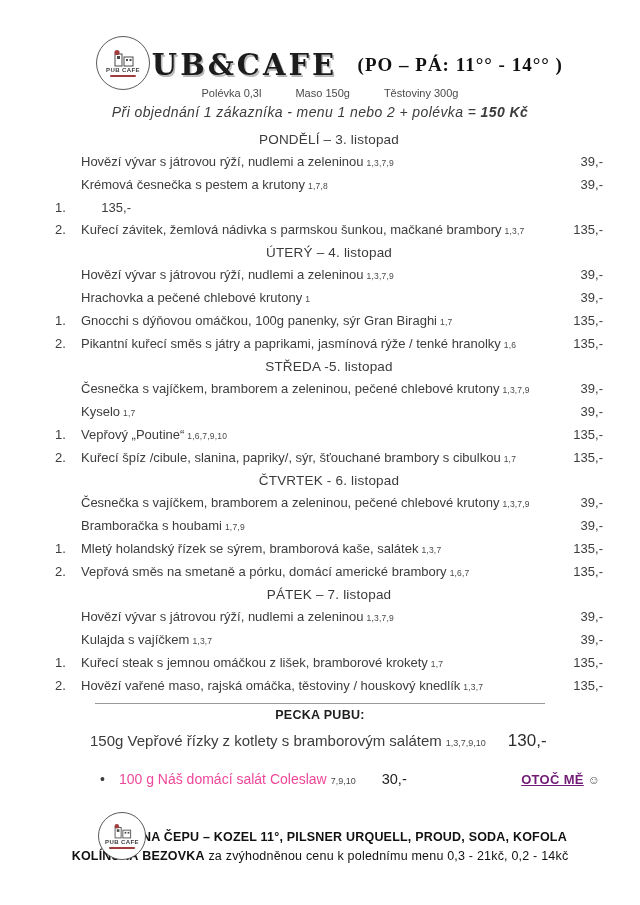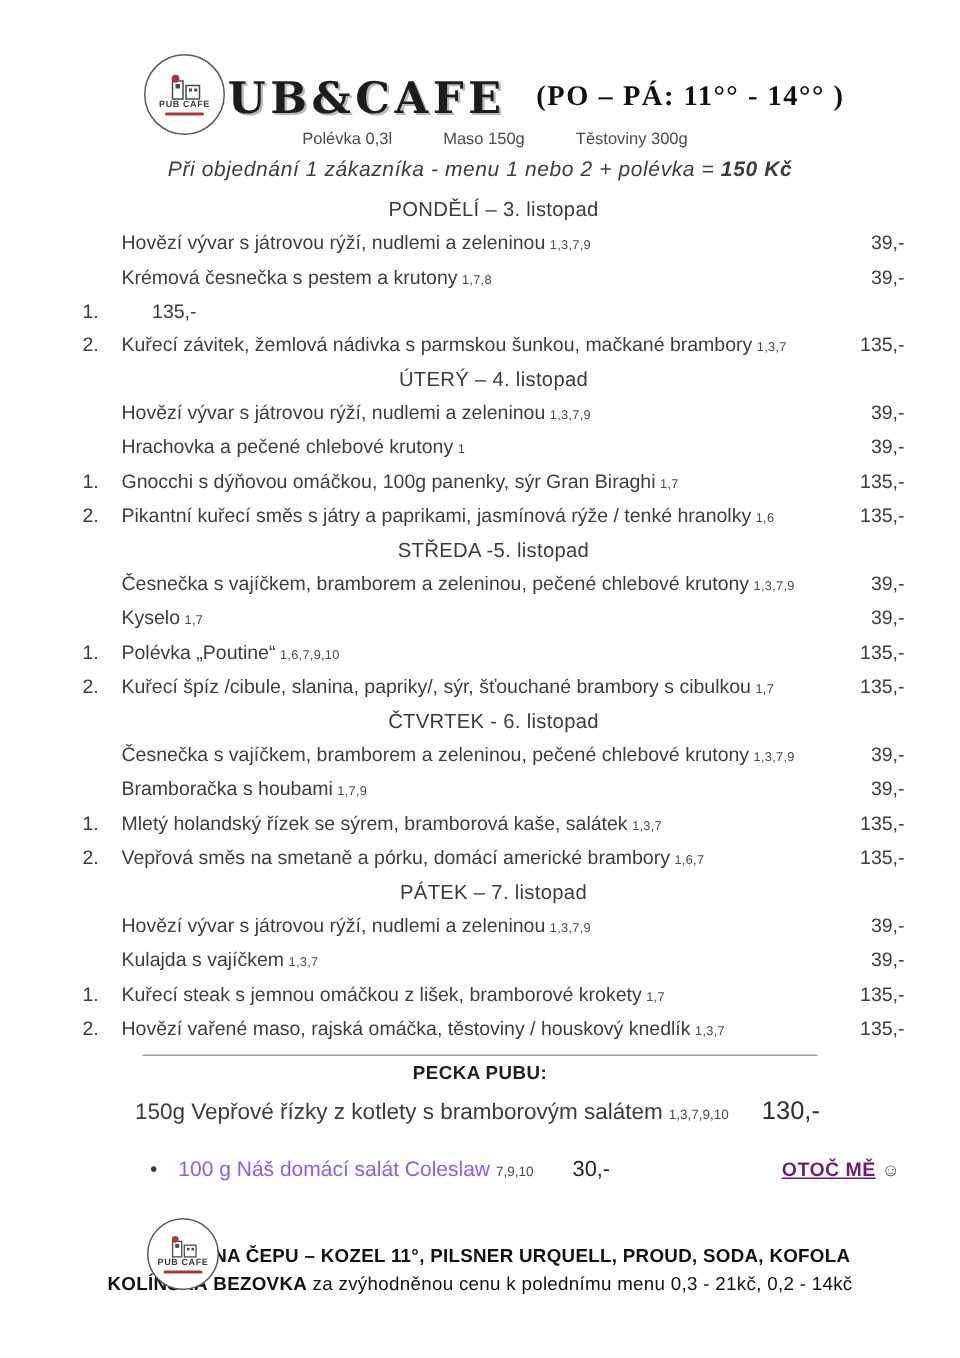--- a/index.html
+++ b/index.html
@@ -58,21 +58,21 @@
   .special-row{
     margin-top:7px;padding-left:90px;display:flex;align-items:baseline;white-space:nowrap;
   }
   .special-txt{font-size:15px;color:#3c3c3c;}
   .special-alg{font-size:9px;color:#4a4a4a;margin-left:4px;}
   .special-price{font-size:17px;color:#2e2e2e;margin-left:22px;font-weight:500;}
   .side-row{
     margin-top:20px;padding:0 40px 0 100px;display:flex;align-items:baseline;white-space:nowrap;
   }
   .bullet{font-size:14px;margin-right:14px;}
-  .side-txt{font-size:14px;color:#8b5cf6;}
+  .side-txt{font-size:14px;color:#ec4899;}
   .side-alg{font-size:9px;color:#4a4a4a;margin-left:4px;}
   .side-price{font-size:14.5px;font-weight:400;color:#222;margin-left:26px;}
   .flip{margin-left:auto;font-weight:700;font-size:13px;color:#701a75;
     text-decoration:underline;letter-spacing:.3px;}
   .smiley{font-size:12px;color:#555;margin-left:4px;text-decoration:none;display:inline-block;}
   
   .footer{position:absolute;left:0;right:0;top:808px;}
   .logo-bottom{left:98px;top:4px;width:48px;height:48px;}
   .foot-line1{
     text-align:center;font-weight:700;font-size:12.5px;color:#111;
@@ -174,21 +174,21 @@
           <span class="txt"><span>Česnečka s vajíčkem, bramborem a zeleninou, pečené chlebové krutony</span><span class="alg">1,3,7,9</span></span>
           <span class="price">39,-</span>
         </div>
       <div class="row">
           <span class="num"></span>
           <span class="txt"><span>Kyselo</span><span class="alg">1,7</span></span>
           <span class="price">39,-</span>
         </div>
       <div class="row">
           <span class="num">1.</span>
-          <span class="txt"><span>Polévka „Poutine“</span><span class="alg">1,6,7,9,10</span></span>
+          <span class="txt"><span>Vepřový „Poutine“</span><span class="alg">1,6,7,9,10</span></span>
           <span class="price">135,-</span>
         </div>
       <div class="row">
           <span class="num">2.</span>
           <span class="txt"><span>Kuřecí špíz /cibule, slanina, papriky/, sýr, šťouchané brambory s cibulkou</span><span class="alg">1,7</span></span>
           <span class="price">135,-</span>
         </div>
     </div>
 
     <div>

